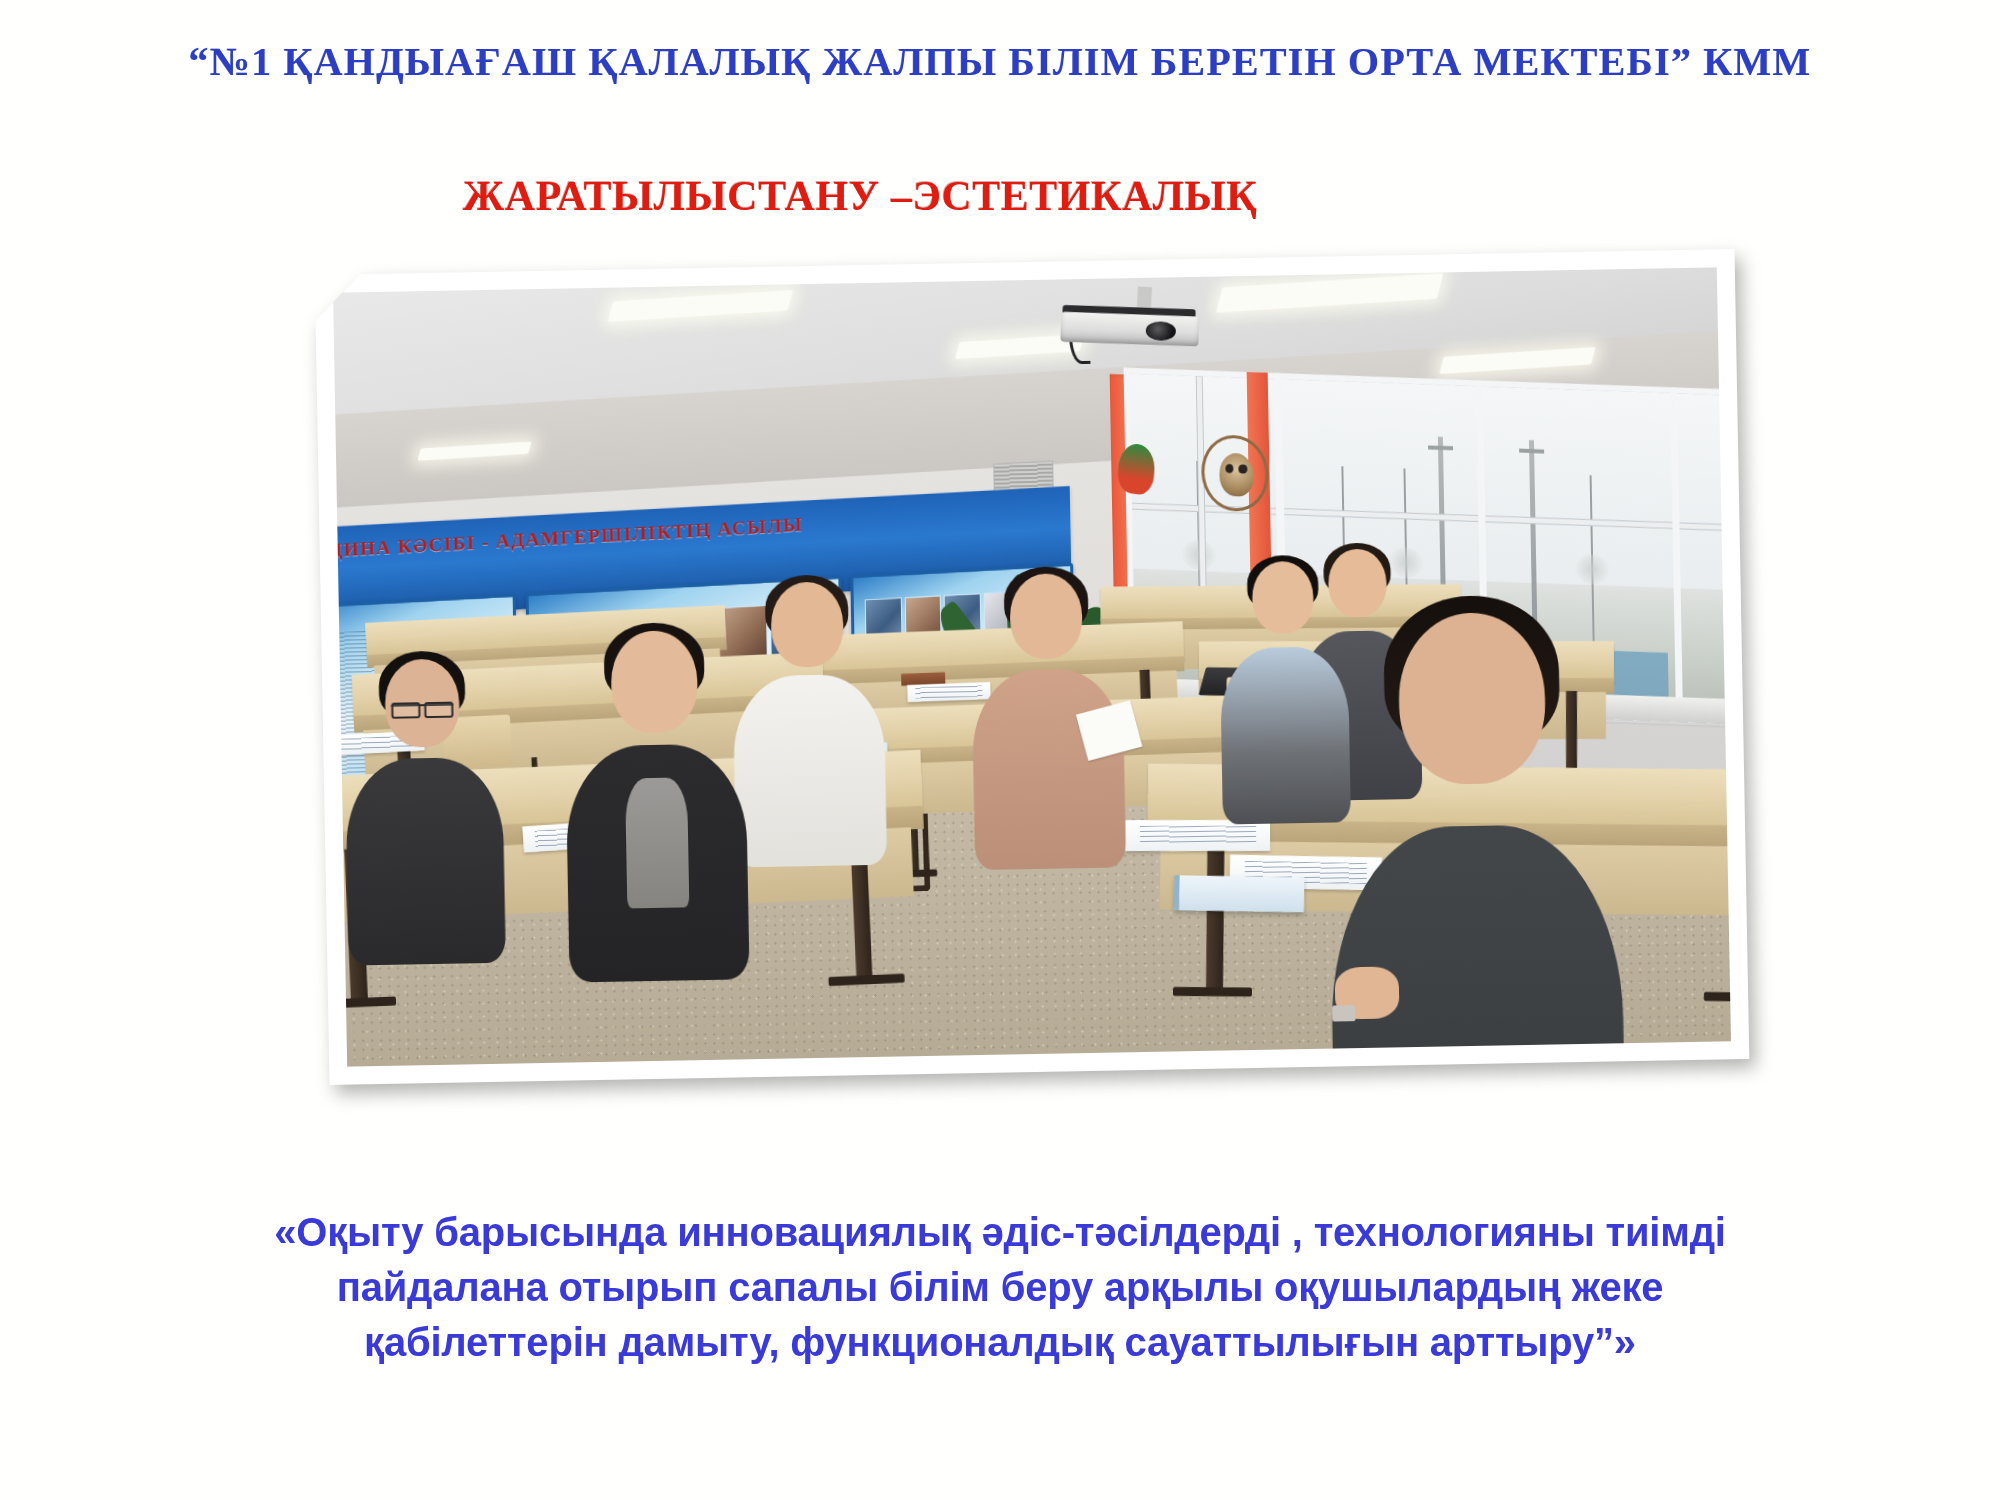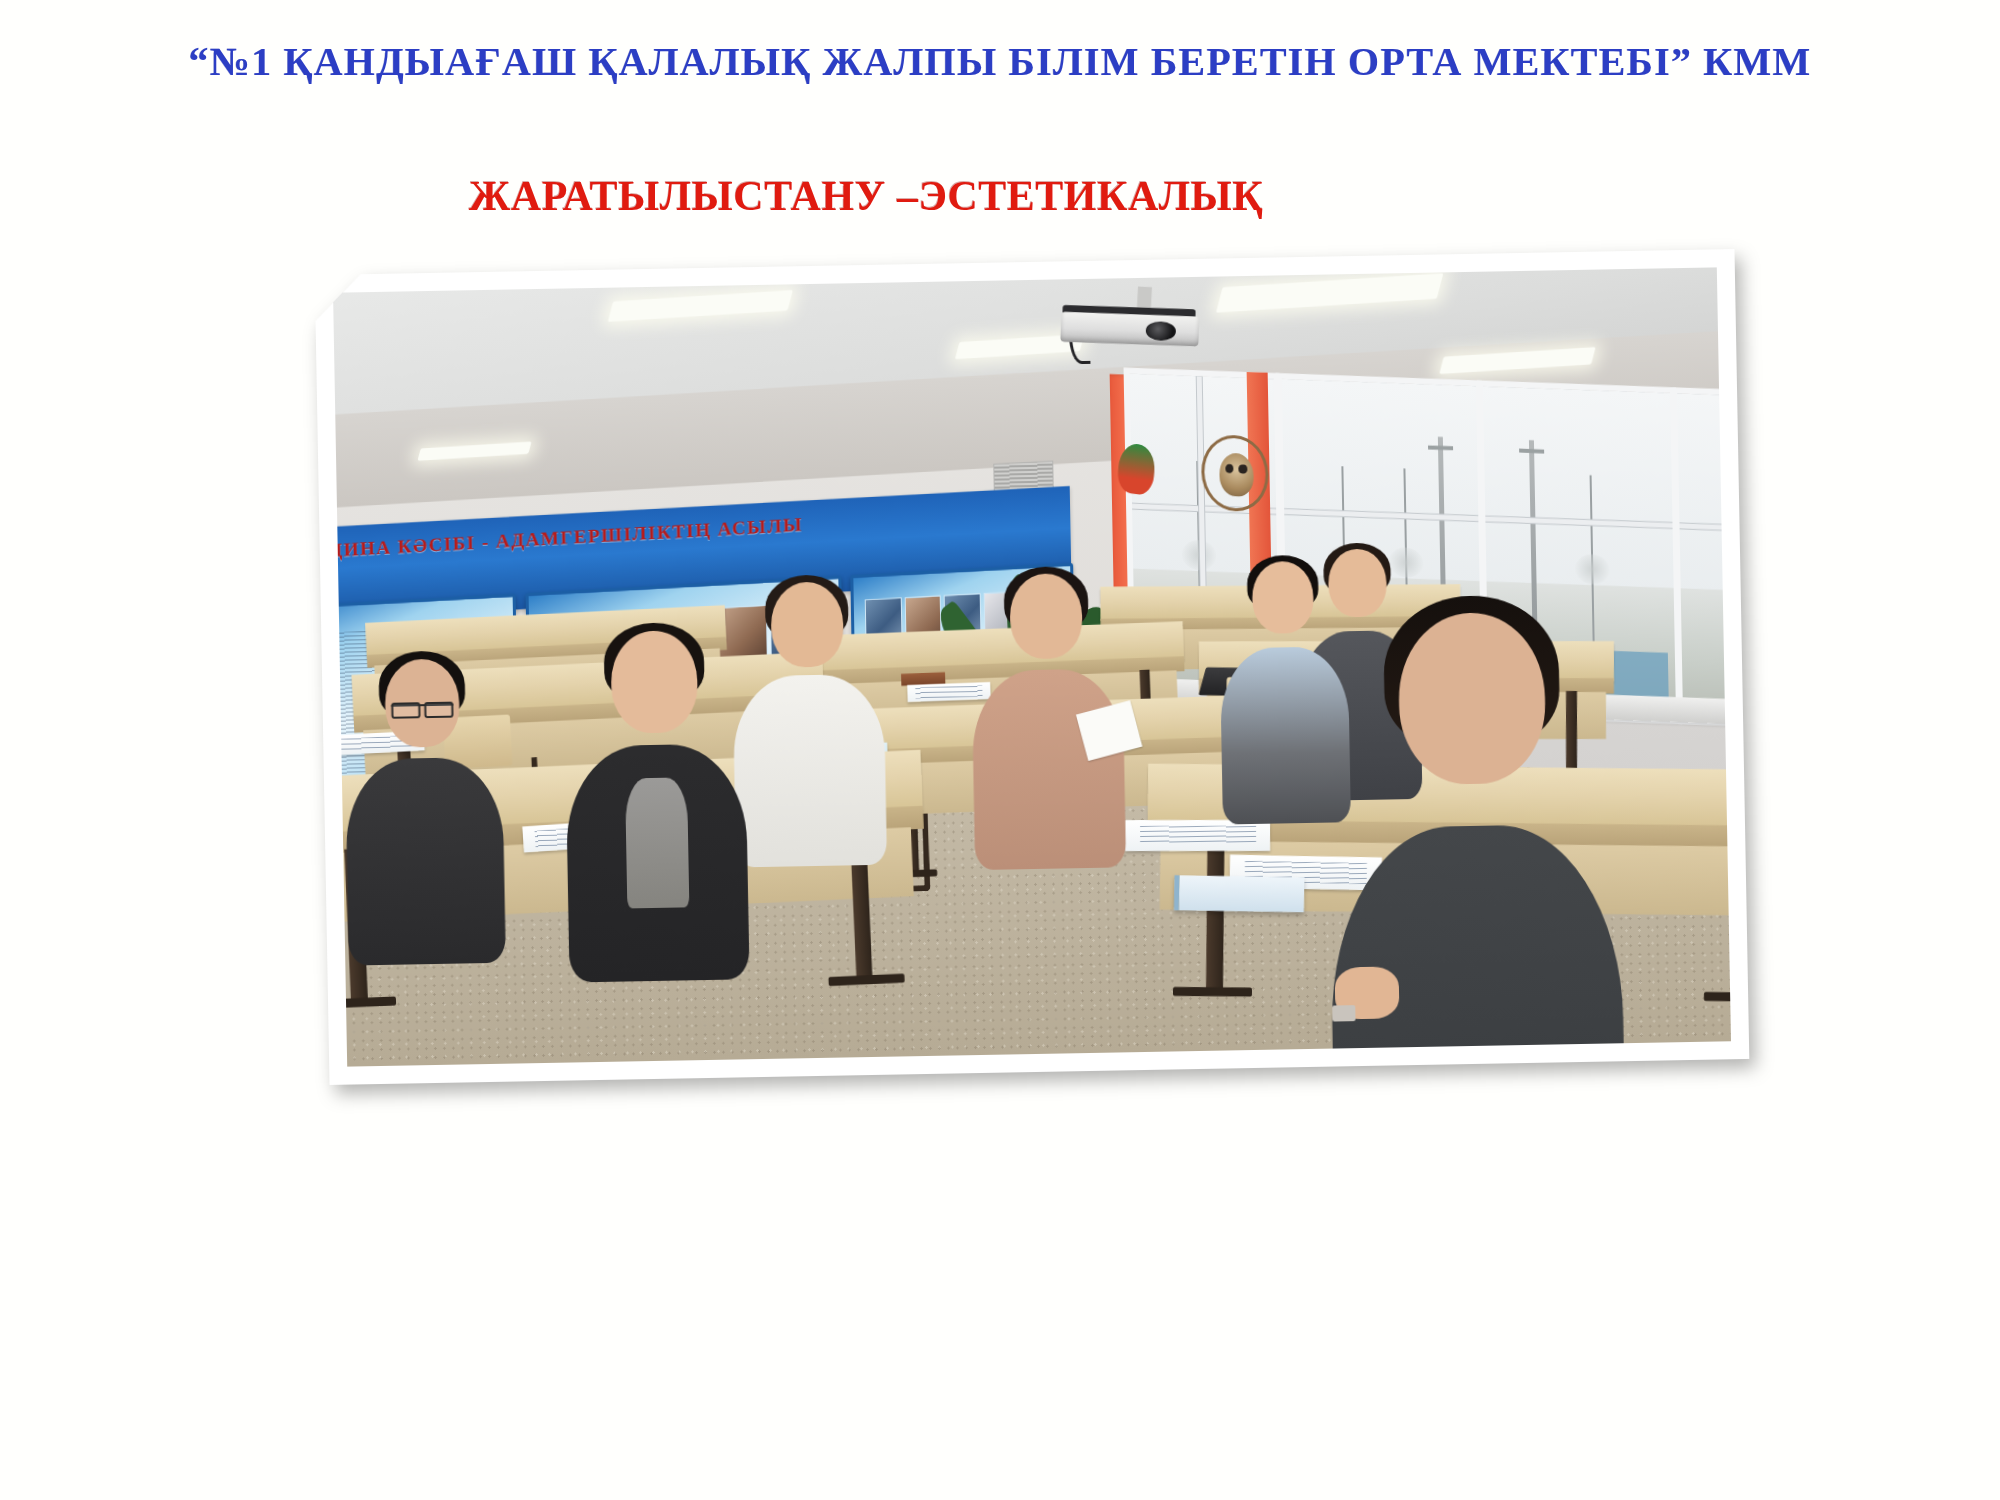--- a/index.html
+++ b/index.html
@@ -45,21 +45,20 @@
     width: 1720px;
     text-align: center;
     font-family: "Liberation Serif", serif;
     font-weight: bold;
     font-size: 42px;
     line-height: 56px;
     letter-spacing: 0.5px;
     color: #e01b10;
     text-shadow: 1.5px 1.5px 0 rgba(255,255,255,0.85),
                  -0.6px -0.6px 0 rgba(150,10,5,0.35);
-    padding-left: 6px;
   }
   .dept-title .l2 { display:block; }
 
   
   .photo-wrap {
     position: absolute;
     left: 322px;
     top: 262px;
     width: 1420px;
     height: 810px;
@@ -832,14 +831,19 @@
             <div class="foot r"></div>
           </div>
           <div class="paper pp3 lines"></div>
 
         </div>
       </div>
     </div>
   </div>
 
 
+  <div class="issue-text">
+    <span>«Оқыту барысында инновациялық әдіс-тәсілдерді , технологияны тиімді</span>
+    <span>пайдалана отырып сапалы білім беру арқылы оқушылардың жеке</span>
+    <span>қабілеттерін дамыту, функционалдық сауаттылығын арттыру”»</span>
+  </div>
 
 </div>
 
 </body></html>

